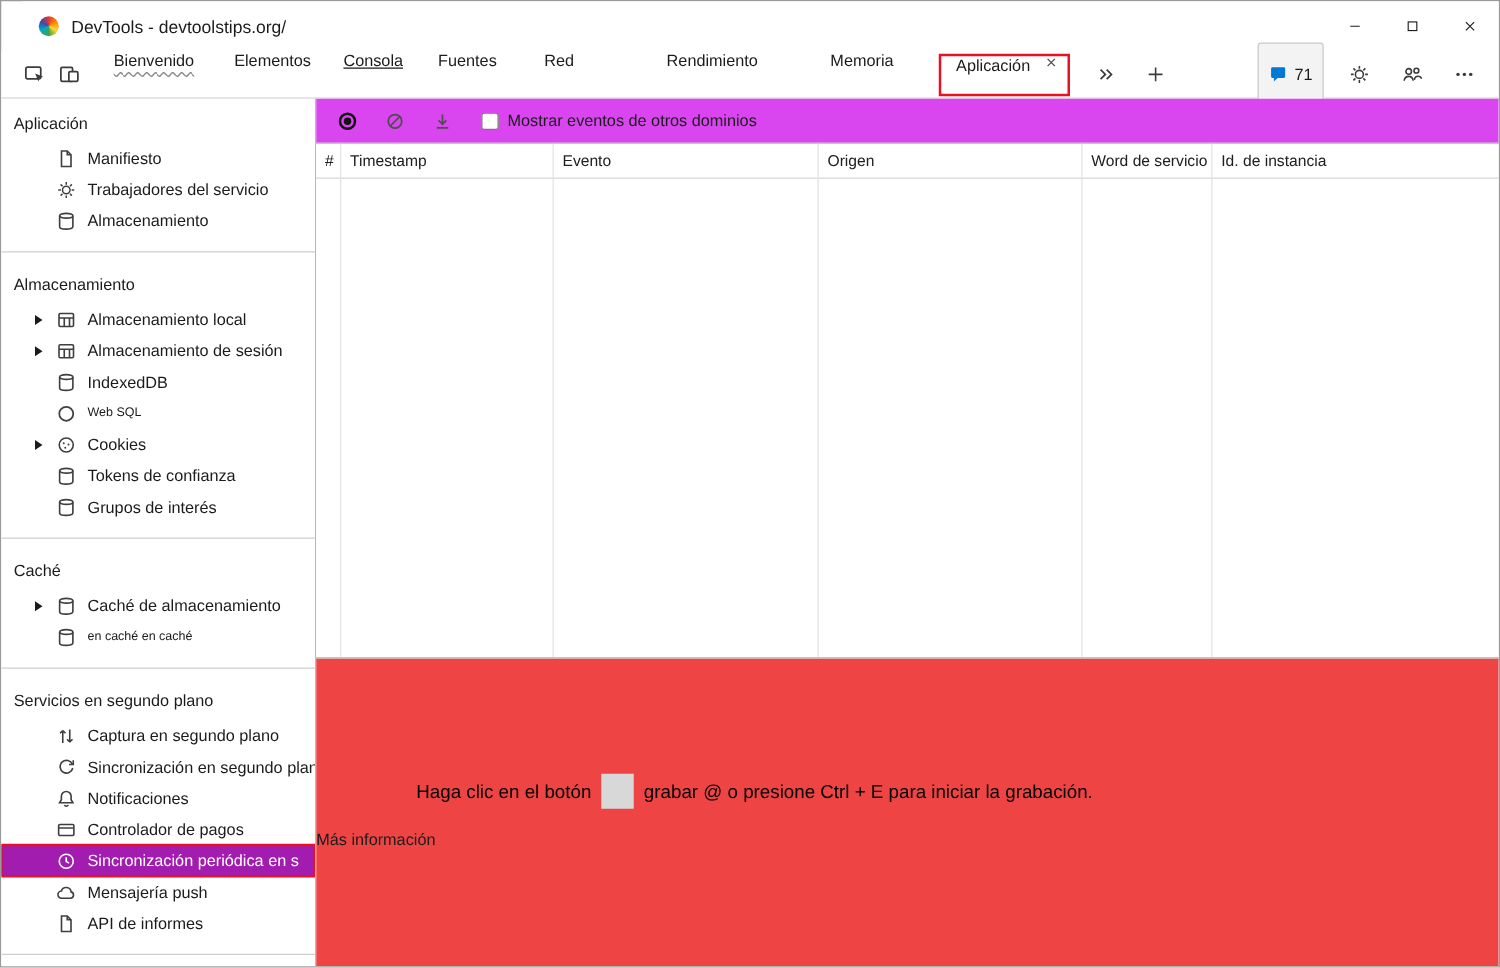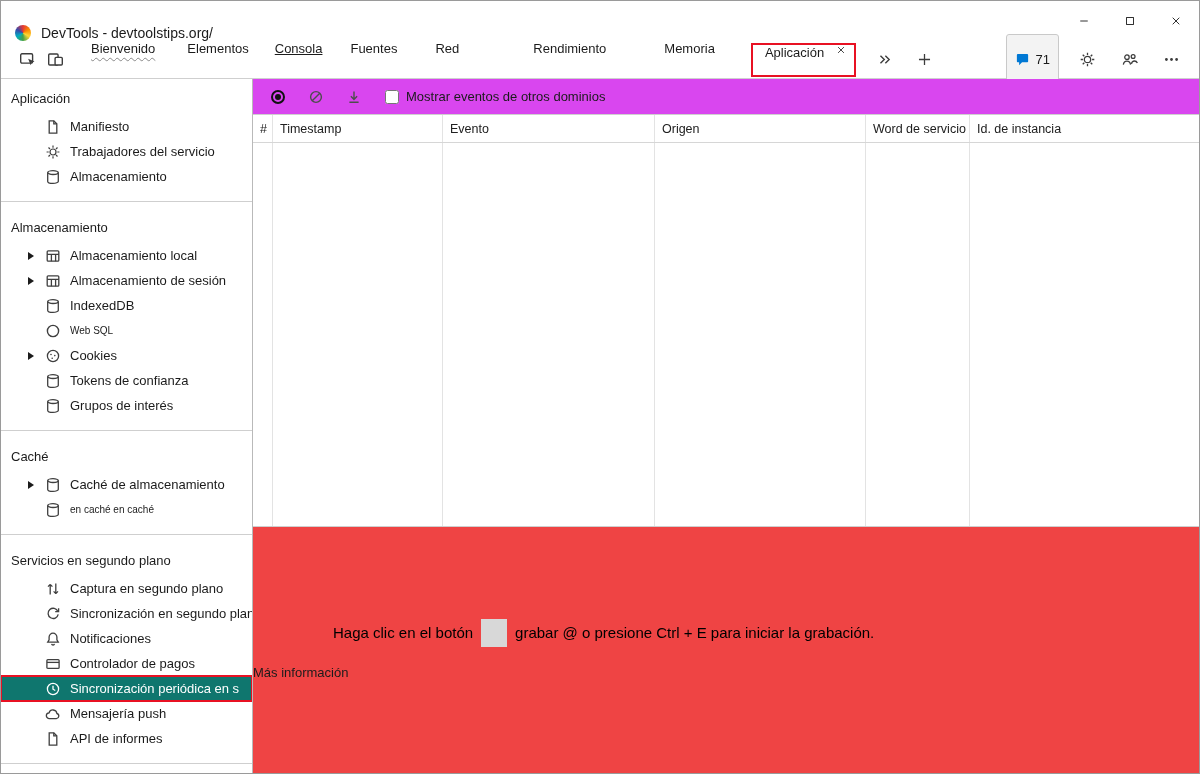--- a/index.html
+++ b/index.html
@@ -1,21 +1,21 @@
 <!DOCTYPE html>
 <html><head>
 <meta charset="utf-8">
 <style>
   * { box-sizing: border-box; margin: 0; padding: 0; }
   html, body { width: 1200px; height: 774px; overflow: hidden; }
   body { font-family: "Liberation Sans", "DejaVu Sans", sans-serif; color: #1b1b1b; background: #fff; }
   .screen { position: absolute; inset: 0; width: 1200px; height: 774px; border: 1px solid #9a9a9a; background: #fff; overflow: hidden; }
 
   
-  .titlebar { position: absolute; top: 0; left: 0; right: 0; height: 40px; display: flex; align-items: flex-end; padding-left: 14px; background: #fff; }
+  .titlebar { position: absolute; top: 0; left: 16px; right: 0; height: 40px; display: flex; align-items: center; padding-left: 14px; background: #fff; }
   .app-icon { width: 16px; height: 16px; border-radius: 50%; background: conic-gradient(#e53935,#fb8c00,#fdd835,#43a047,#00acc1,#3949ab,#e53935); margin-right: 10px; flex: 0 0 auto; }
   .wtitle { font-size: 14px; white-space: nowrap; }
   .win-controls { margin-left: auto; display: flex; height: 100%; }
   .win-btn { width: 46px; height: 100%; display: flex; align-items: center; justify-content: center; border: none; background: transparent; color: #1b1b1b; cursor: pointer; }
   .win-btn svg { width: 12px; height: 12px; }
 
   
   .tabbar { position: absolute; top: 40px; left: 0; right: 0; height: 38px; border-bottom: 1px solid #cfcfcf; display: flex; align-items: center; padding-left: 12px; background: #fff; }
   .tool-icon { width: 28px; height: 28px; border: none; background: transparent; display: flex; align-items: center; justify-content: center; color: #3c3c3c; cursor: pointer; flex: 0 0 auto; }
   .tool-icon svg { width: 17px; height: 17px; }
@@ -38,21 +38,21 @@
   .side-section + .side-section { padding-top: 14px; }
   .side-header { padding: 4px 10px 8px; font-size: 13px; }
   .side-item { display: flex; align-items: center; height: 25px; padding-left: 24px; cursor: pointer; white-space: nowrap; overflow: hidden; }
   .caret { width: 20px; display: flex; justify-content: flex-start; padding-left: 3px; flex: 0 0 auto; }
   .caret::before { content: ""; border-left: 6px solid #1b1b1b; border-top: 4px solid transparent; border-bottom: 4px solid transparent; }
   .caret.none::before { display: none; }
   .icn { width: 16px; height: 16px; margin-right: 9px; color: #3f3f3f; display: flex; flex: 0 0 auto; }
   .icn svg { width: 16px; height: 16px; }
   .lbl { font-size: 13px; }
   .item-large .lbl { font-size: 10px; }
-  .side-item.selected { background: #0f766e; color: #fff; outline: 2px solid #e81123; outline-offset: -1px; }
+  .side-item.selected { background: #a21caf; color: #fff; outline: 2px solid #e81123; outline-offset: -1px; }
   .side-item.selected .icn { color: #fff; }
   .side-item.selected .lbl { color: #fff; }
 
   
   .main { position: absolute; top: 78px; left: 252px; right: 0; bottom: 0; display: flex; flex-direction: column; background: #fff; }
   .main-toolbar { height: 36px; background: #d946ef; border-bottom: 1px solid #cfcfcf; display: flex; align-items: center; gap: 8px; padding-left: 10px; flex: 0 0 auto; }
   .tbtn { width: 30px; height: 28px; border: none; background: transparent; display: flex; align-items: center; justify-content: center; color: #4d4d4d; cursor: pointer; }
   .tbtn svg { width: 16px; height: 16px; }
   .rec { display: inline-block; width: 14px; height: 14px; border: 2px solid #111; border-radius: 50%; position: relative; }
   .rec::after { content: ""; position: absolute; inset: 2px; background: #111; border-radius: 50%; }

